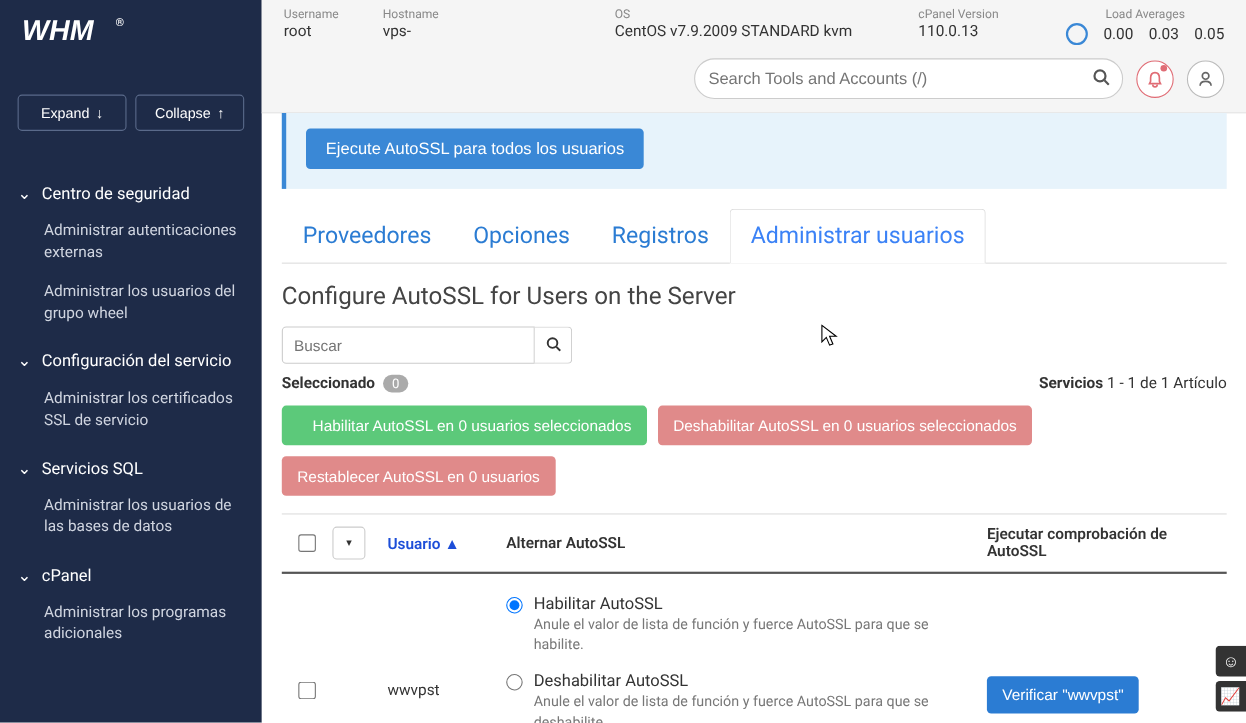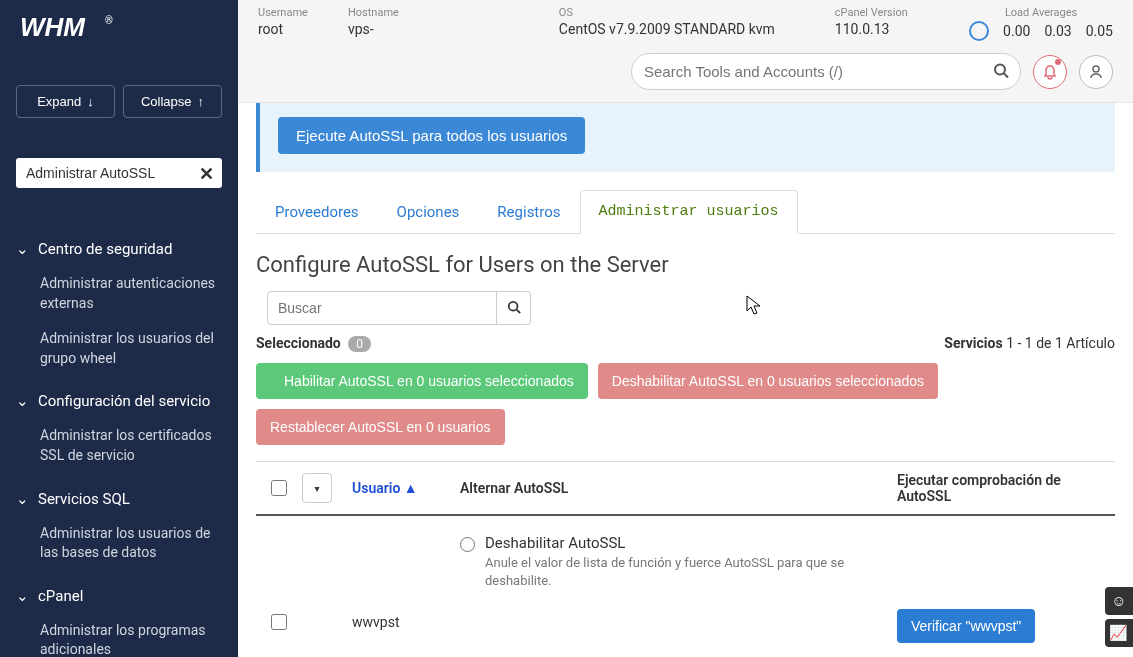--- a/index.html
+++ b/index.html
@@ -39,24 +39,24 @@
 .topbar-search .si { position: absolute; right: 12px; top: 50%; transform: translateY(-50%); color: #555; }
 .circ-btn { width: 34px; height: 34px; border: 1px solid #bbb; border-radius: 50%; background: #fff; display: flex; align-items: center; justify-content: center; cursor: pointer; position: relative; }
 .circ-btn.notif { border-color: #e06c75; color: #e06c75; }
 .circ-btn.notif::after { content: ''; position: absolute; top: 3px; right: 5px; width: 6px; height: 6px; background: #e06c75; border-radius: 50%; }
 
 
 .content { flex: 1; overflow-y: auto; position: relative; }
 .alert-box { background: #e7f3fb; border-left: 4px solid #3a88d6; margin: 0 18px 0 18px; padding: 14px 18px 18px; }
 .alert-btn { background: #3a88d6; color: #fff; border: none; padding: 10px 18px; border-radius: 4px; font-size: 15px; cursor: pointer; }
 .tabs { display: flex; border-bottom: 1px solid #ddd; margin: 18px 18px 0; }
-.tab { padding: 12px 18px; color: #2b7cd3; cursor: pointer; font-size: 15px; border: 1px solid transparent; border-bottom: none; }
-.tab.active { color: #4d7c0f; border-color: #ddd; border-bottom: 1px solid #fff; margin-bottom: -1px; border-radius: 4px 4px 0 0; background: #fff; font-family: Liberation Mono, monospace; }
+.tab { padding: 12px 18px; color: #2b7cd3; cursor: pointer; font-size: 21px; border: 1px solid transparent; border-bottom: none; }
+.tab.active { color: #3b82f6; border-color: #ddd; border-bottom: 1px solid #fff; margin-bottom: -1px; border-radius: 4px 4px 0 0; background: #fff; }
 .section-title { font-size: 22px; font-weight: 400; color: #444; margin: 18px 18px 14px; }
-.search-bar { display: flex; margin: 0 29px 10px; }
+.search-bar { display: flex; margin: 0 18px 10px; }
 .search-bar input { width: 230px; padding: 8px 10px; border: 1px solid #ccc; border-radius: 4px 0 0 4px; font-size: 14px; }
 .search-bar button { width: 34px; border: 1px solid #ccc; border-left: none; background: #fff; border-radius: 0 4px 4px 0; cursor: pointer; }
 .sel-row { display: flex; justify-content: space-between; align-items: center; margin: 0 18px 12px; font-size: 14px; }
 .badge { background: #aaa; color: #fff; padding: 1px 8px; border-radius: 10px; font-size: 12px; margin-left: 4px; }
 .btn-row { display: flex; flex-wrap: wrap; gap: 10px; margin: 0 18px 16px; }
 .btn { padding: 10px 14px; border: none; border-radius: 4px; font-size: 14px; cursor: pointer; color: #fff; }
 .btn-green { background: #5cc97a; padding-left: 28px; }
 .btn-red { background: #e08a8a; }
 .table { margin: 0 18px; border-top: 1px solid #ddd; }
 .thead { display: flex; align-items: center; padding: 10px 8px; border-bottom: 2px solid #555; gap: 8px; }
@@ -97,24 +97,20 @@
     <div class="sidebar-btns">
       <button class="sidebar-btn">
           <span>Expand</span> 
           <span>↓</span>
         </button>
       <button class="sidebar-btn">
           <span>Collapse</span> 
           <span>↑</span>
         </button>
     </div>
-    <div class="sidebar-search">
-      <input type="text" value="Administrar AutoSSL" style="">
-      <span class="clear-x">✕</span>
-    </div>
     <nav class="sidebar-nav" id="sidebar-nav">
         <div class="nav-section">
           <div class="nav-heading">
             <span class="chev">⌄</span>
             <span>Centro de seguridad</span>
           </div>
           <div class="nav-item">Administrar autenticaciones externas</div>
           <div class="nav-item">Administrar los usuarios del grupo wheel</div>
         </div>
         <div class="nav-section">
@@ -244,20 +240,27 @@
           <div class="th-run">Ejecutar comprobación de AutoSSL</div>
         </div>
         <div id="tbody">
             <div class="trow">
               <div class="td-check">
                 <input type="checkbox" style="">
               </div>
               <div class="td-dd"></div>
               <div class="td-user">wwvpst</div>
               <div class="td-toggle">
+                <div class="radio-opt">
+                  <input type="radio" name="r0" checked="" style="">
+                  <div>
+                    <div class="ro-label">Habilitar AutoSSL</div>
+                    <div class="ro-desc">Anule el valor de lista de función y fuerce AutoSSL para que se habilite.</div>
+                  </div>
+                </div>
                 <div class="radio-opt">
                   <input type="radio" name="r0" style="">
                   <div>
                     <div class="ro-label">Deshabilitar AutoSSL</div>
                     <div class="ro-desc">Anule el valor de lista de función y fuerce AutoSSL para que se deshabilite.</div>
                   </div>
                 </div>
               </div>
               <div class="td-run"><button class="verify-btn">Verificar "wwvpst"</button></div>
             </div>

